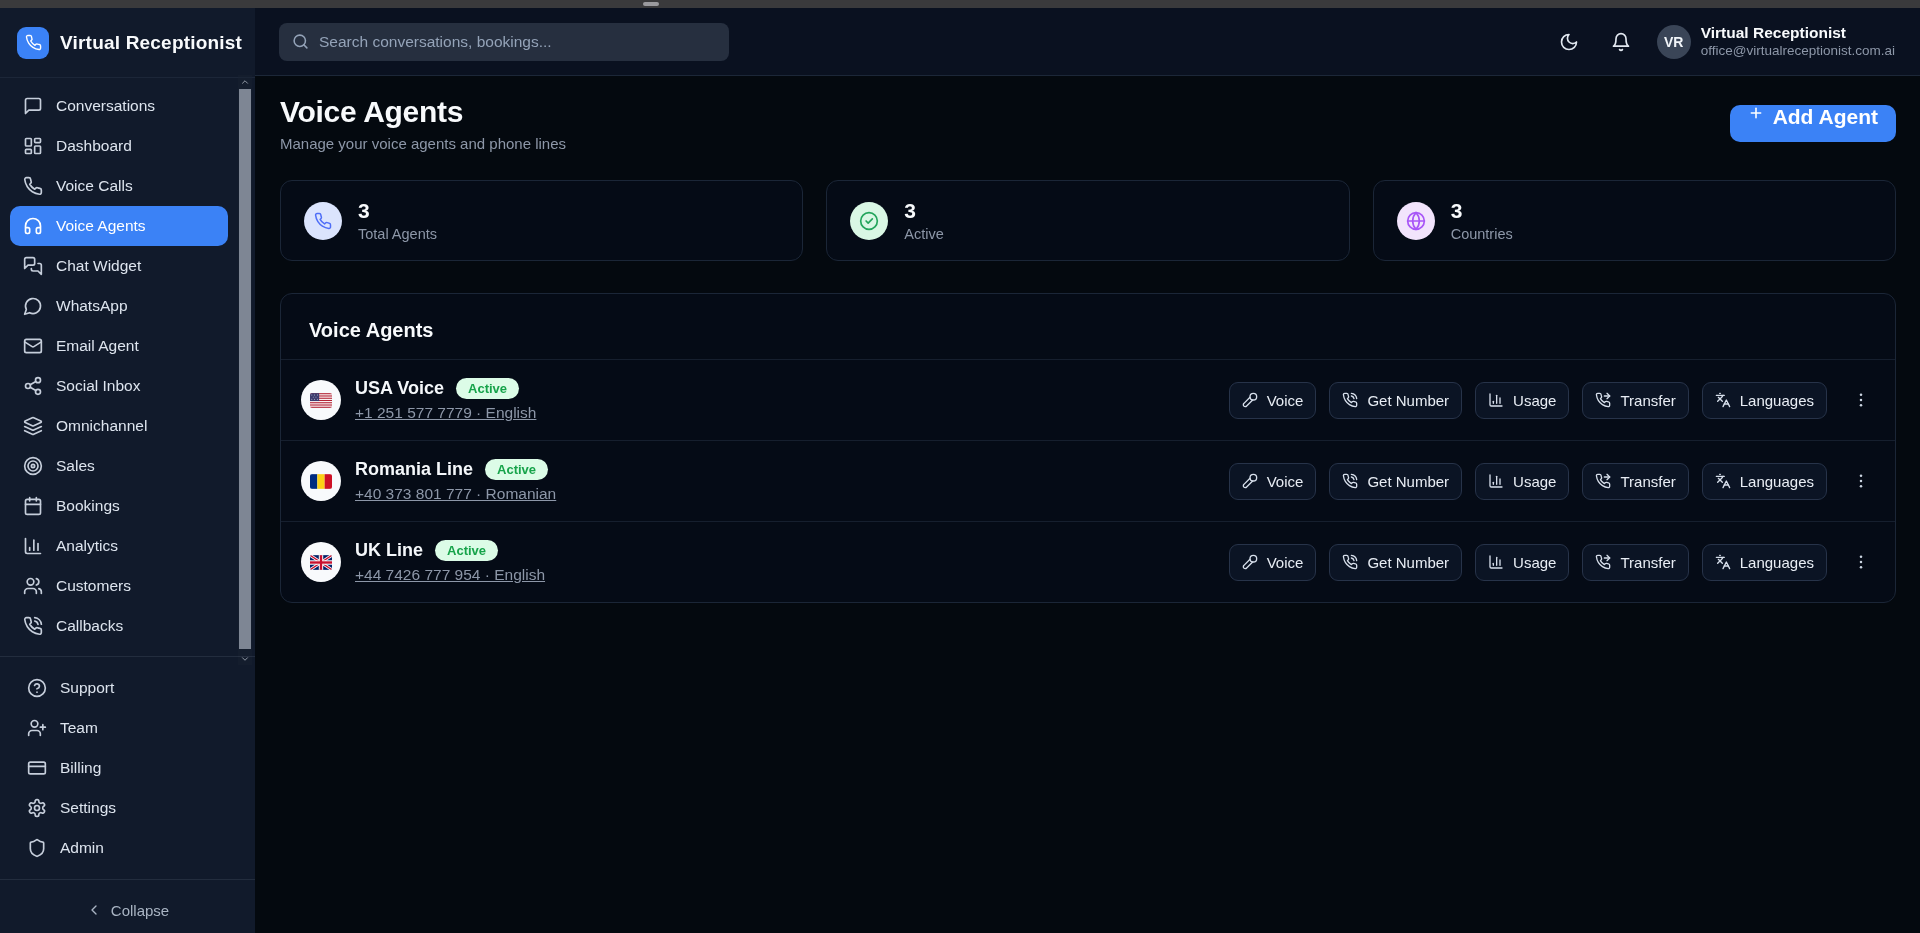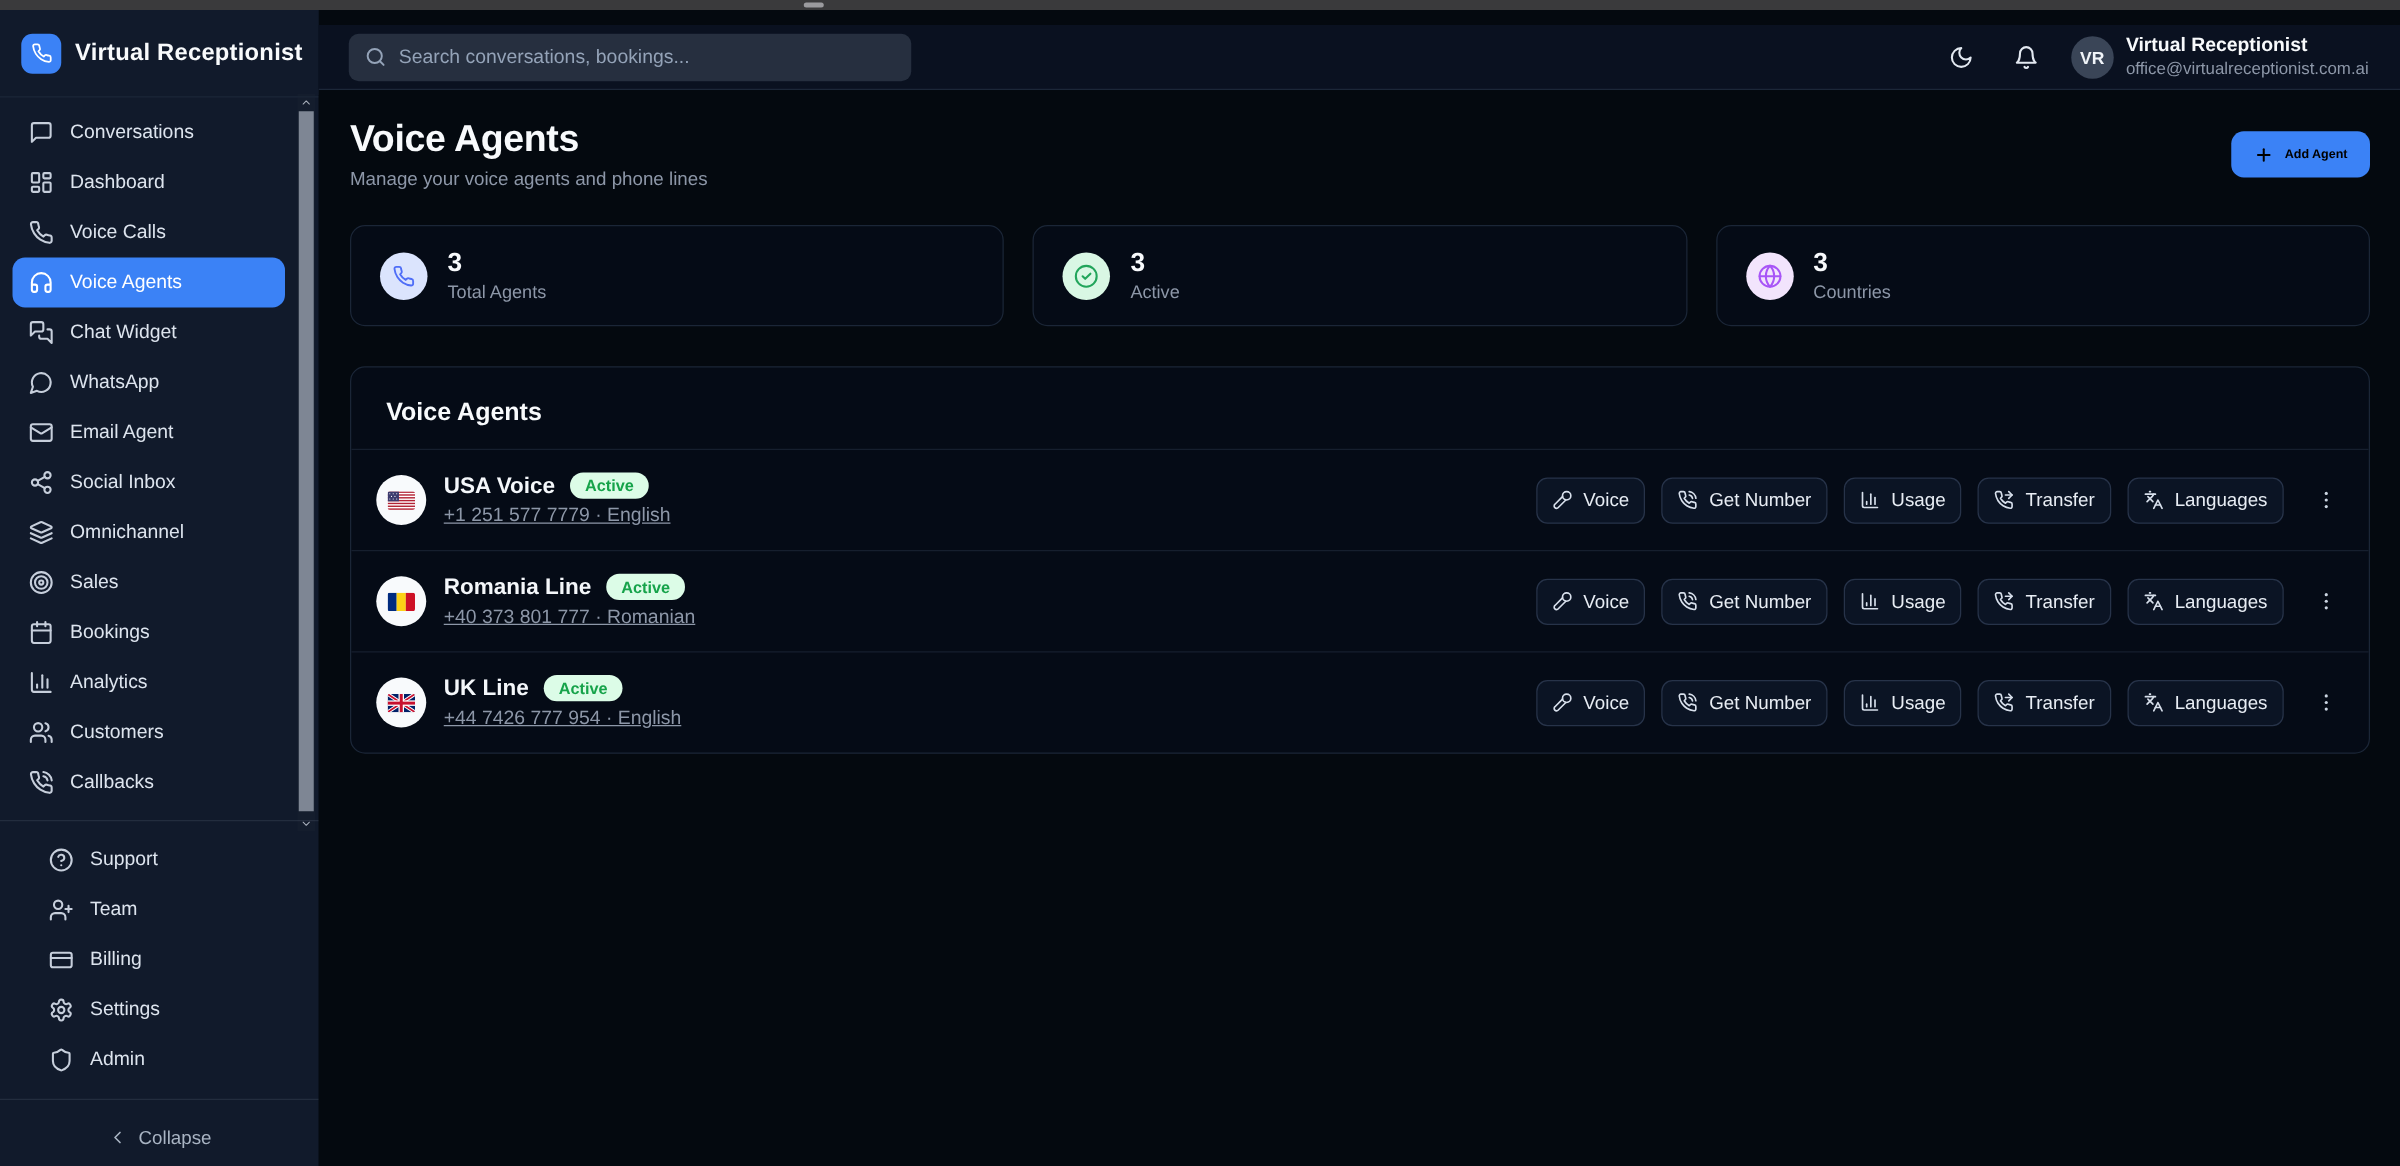--- a/index.html
+++ b/index.html
@@ -23,55 +23,55 @@
   
   #top-strip{position:absolute;top:0;left:0;width:1920px;height:8px;background:#3a3a3c;}
   #top-strip .notch{position:absolute;left:643px;top:2px;width:16px;height:4px;border-radius:2px;background:#9a9a9e;}
 
   
   #sidebar{position:absolute;top:8px;left:0;width:255px;height:925px;background:var(--sidebar-bg);}
   .brand{position:absolute;top:0;left:0;right:0;height:70px;display:flex;align-items:center;padding-left:17px;gap:11px;border-bottom:1px solid rgba(148,163,184,.09);}
   .brand-logo{width:32px;height:32px;border-radius:9px;background:var(--blue);display:flex;align-items:center;justify-content:center;color:#fff;flex:0 0 auto;}
   .brand-name{font-size:19px;font-weight:bold;color:#f8fafc;letter-spacing:.2px;}
   nav.nav-main{position:absolute;top:78px;left:0;right:17px;}
-  nav.nav-footer{position:absolute;top:660px;left:16px;right:17px;}
+  nav.nav-footer{position:absolute;top:660px;left:4px;right:17px;}
   .nav-item{height:40px;margin:0 10px;border-radius:10px;display:flex;align-items:center;gap:13px;padding-left:13px;color:#dde4ee;font-size:15.5px;font-weight:500;cursor:pointer;}
   .nav-item .nicon{color:var(--icon);display:flex;}
   .nav-item.active{background:var(--blue);color:#fff;}
   .nav-item.active .nicon{color:#fff;}
   .sb-divider{position:absolute;left:0;right:0;height:1px;background:rgba(148,163,184,.14);}
   .collapse-row{position:absolute;top:880px;left:0;right:0;height:44px;display:flex;align-items:center;justify-content:center;gap:9px;color:#a9b4c3;font-size:15px;cursor:pointer;}
 
   
   .sb-scrollbar{position:absolute;top:67px;right:3px;width:14px;height:590px;background:#18223366;}
   .sb-scrollbar .arrow{position:absolute;left:0;width:14px;height:13px;color:#aab1bd;display:flex;align-items:center;justify-content:center;}
   .sb-scrollbar .arrow.up{top:0;}
   .sb-scrollbar .arrow.down{bottom:0;}
   .sb-thumb{position:absolute;left:1px;top:14px;width:12px;height:560px;background:#7e8694;}
 
   
-  #topbar{position:absolute;top:20px;left:255px;right:0;height:52px;background:var(--topbar-bg);border-bottom:1px solid #1c2738;display:flex;align-items:center;padding:0 25px 0 24px;}
+  #topbar{position:absolute;top:8px;left:255px;right:0;height:68px;background:var(--topbar-bg);border-bottom:1px solid #1c2738;display:flex;align-items:center;padding:0 25px 0 24px;}
   .searchbox{width:450px;height:38px;background:#262f3f;border-radius:8px;display:flex;align-items:center;gap:10px;padding:0 13px;color:#94a3b8;}
   .searchbox input{flex:1;background:transparent;border:none;outline:none;color:#e2e8f0;font-size:15.5px;font-family:inherit;}
   .searchbox input::placeholder{color:#94a3b8;}
   .tb-right{margin-left:auto;display:flex;align-items:center;}
   .tb-iconbtn{background:none;border:none;color:#e2e8f0;cursor:pointer;display:flex;padding:4px;}
   .tb-iconbtn.moon{margin-right:24px;}
   .tb-iconbtn.bell{margin-right:22px;}
   .avatar{width:34px;height:34px;border-radius:50%;background:#3a4557;color:#f1f5f9;font-size:14px;font-weight:bold;display:flex;align-items:center;justify-content:center;flex:0 0 auto;}
   .user-meta{margin-left:10px;line-height:1.25;}
   .user-name{font-size:15.5px;font-weight:bold;color:#f8fafc;}
   .user-email{font-size:13.5px;color:var(--muted);margin-top:1px;}
 
   
   #main{position:absolute;top:76px;left:255px;right:0;bottom:0;background:var(--bg);padding:19px 24px 0 25px;}
   .page-header{display:flex;align-items:center;justify-content:space-between;}
   .page-title{font-size:30px;font-weight:bold;color:#f8fafc;letter-spacing:-.3px;}
   .page-subtitle{font-size:15px;color:var(--muted);margin-top:6px;}
-  .add-btn{display:flex;align-items:center;gap:9px;height:37px;padding:0 18px;border:none;border-radius:10px;background:var(--blue);color:#000000;font-size:10px;font-weight:600;font-family:inherit;cursor:pointer;}
+  .add-btn{display:flex;align-items:flex-start;gap:9px;height:37px;padding:0 18px;border:none;border-radius:10px;background:var(--blue);color:#ffffff;font-size:21px;font-weight:600;font-family:inherit;cursor:pointer;}
 
   .stats{margin-top:28px;display:grid;grid-template-columns:repeat(3,1fr);gap:23px;}
   .stat-card{height:81px;border:1px solid var(--border);border-radius:12px;background:var(--card-bg);display:flex;align-items:center;padding:0 23px;gap:16px;}
   .stat-circle{width:38px;height:38px;border-radius:50%;display:flex;align-items:center;justify-content:center;flex:0 0 auto;}
   .stat-circle.c-blue{background:#dbe4fd;color:#4f6ef7;}
   .stat-circle.c-green{background:#d9f7e4;color:#22a55b;}
   .stat-circle.c-purple{background:#f2e4fc;color:#a855f7;}
   .stat-value{font-size:21px;font-weight:bold;color:#f8fafc;line-height:1.1;}
   .stat-label{font-size:14.5px;color:var(--muted);margin-top:3px;}
 

